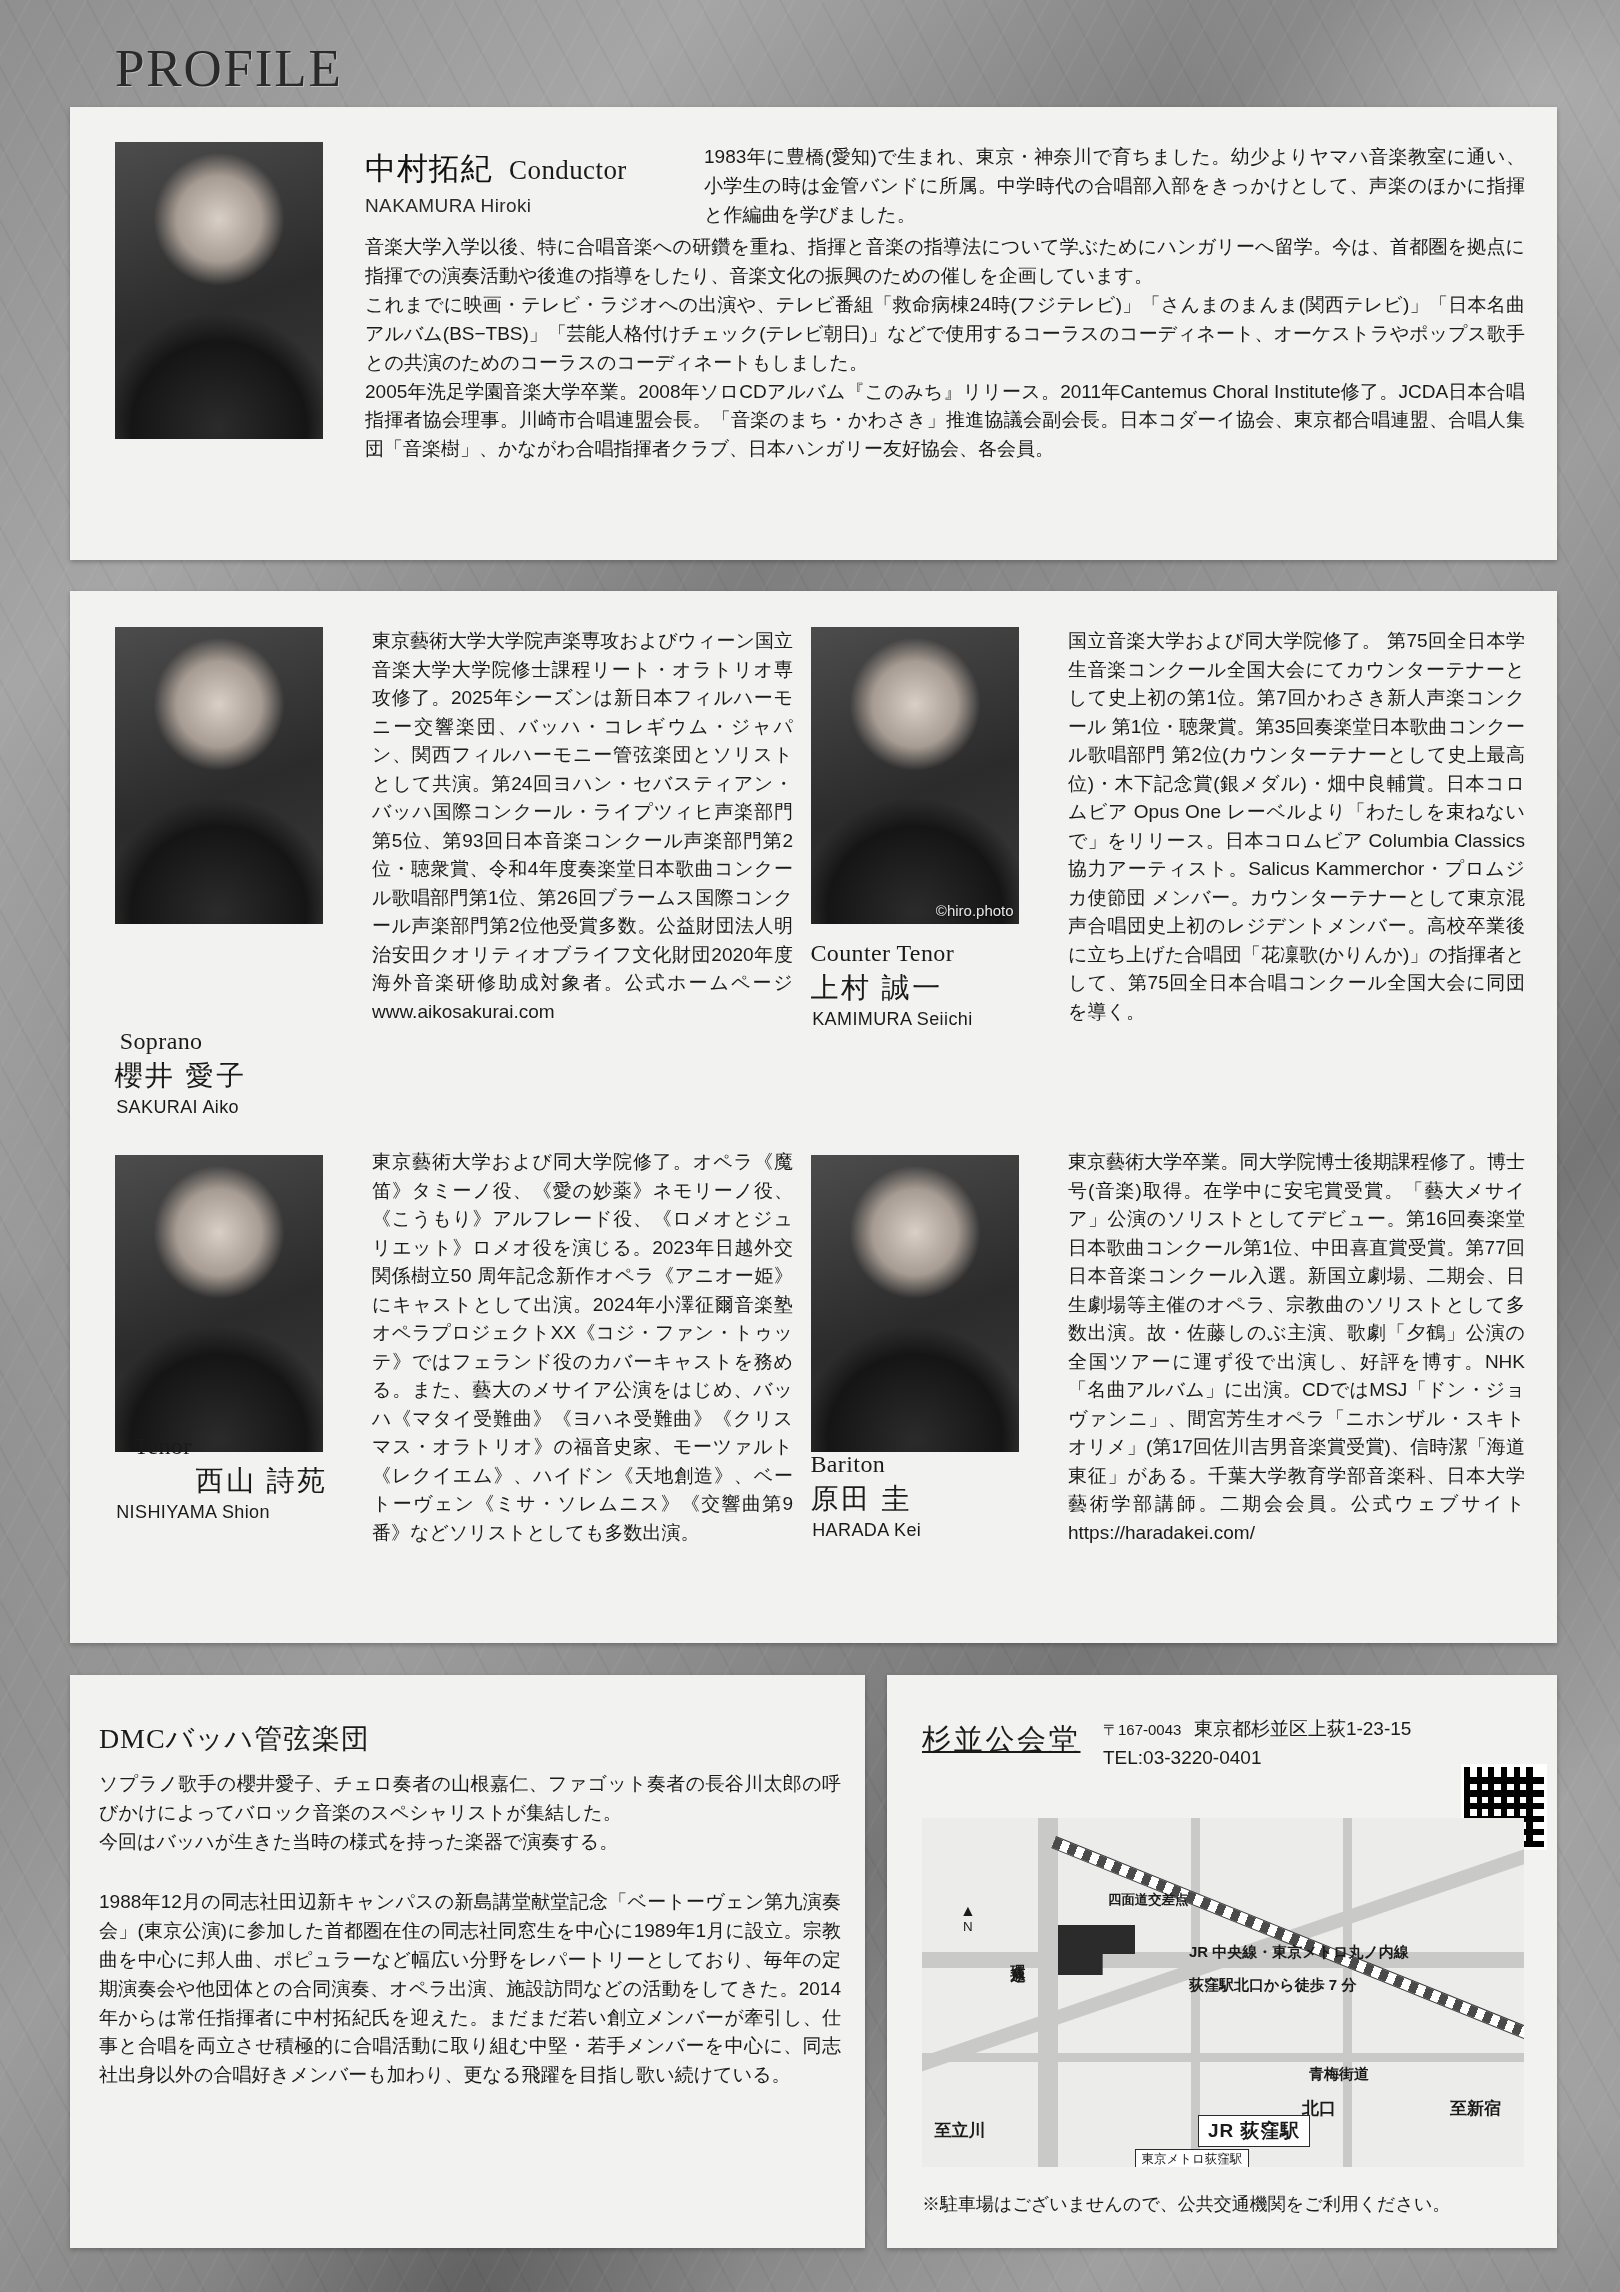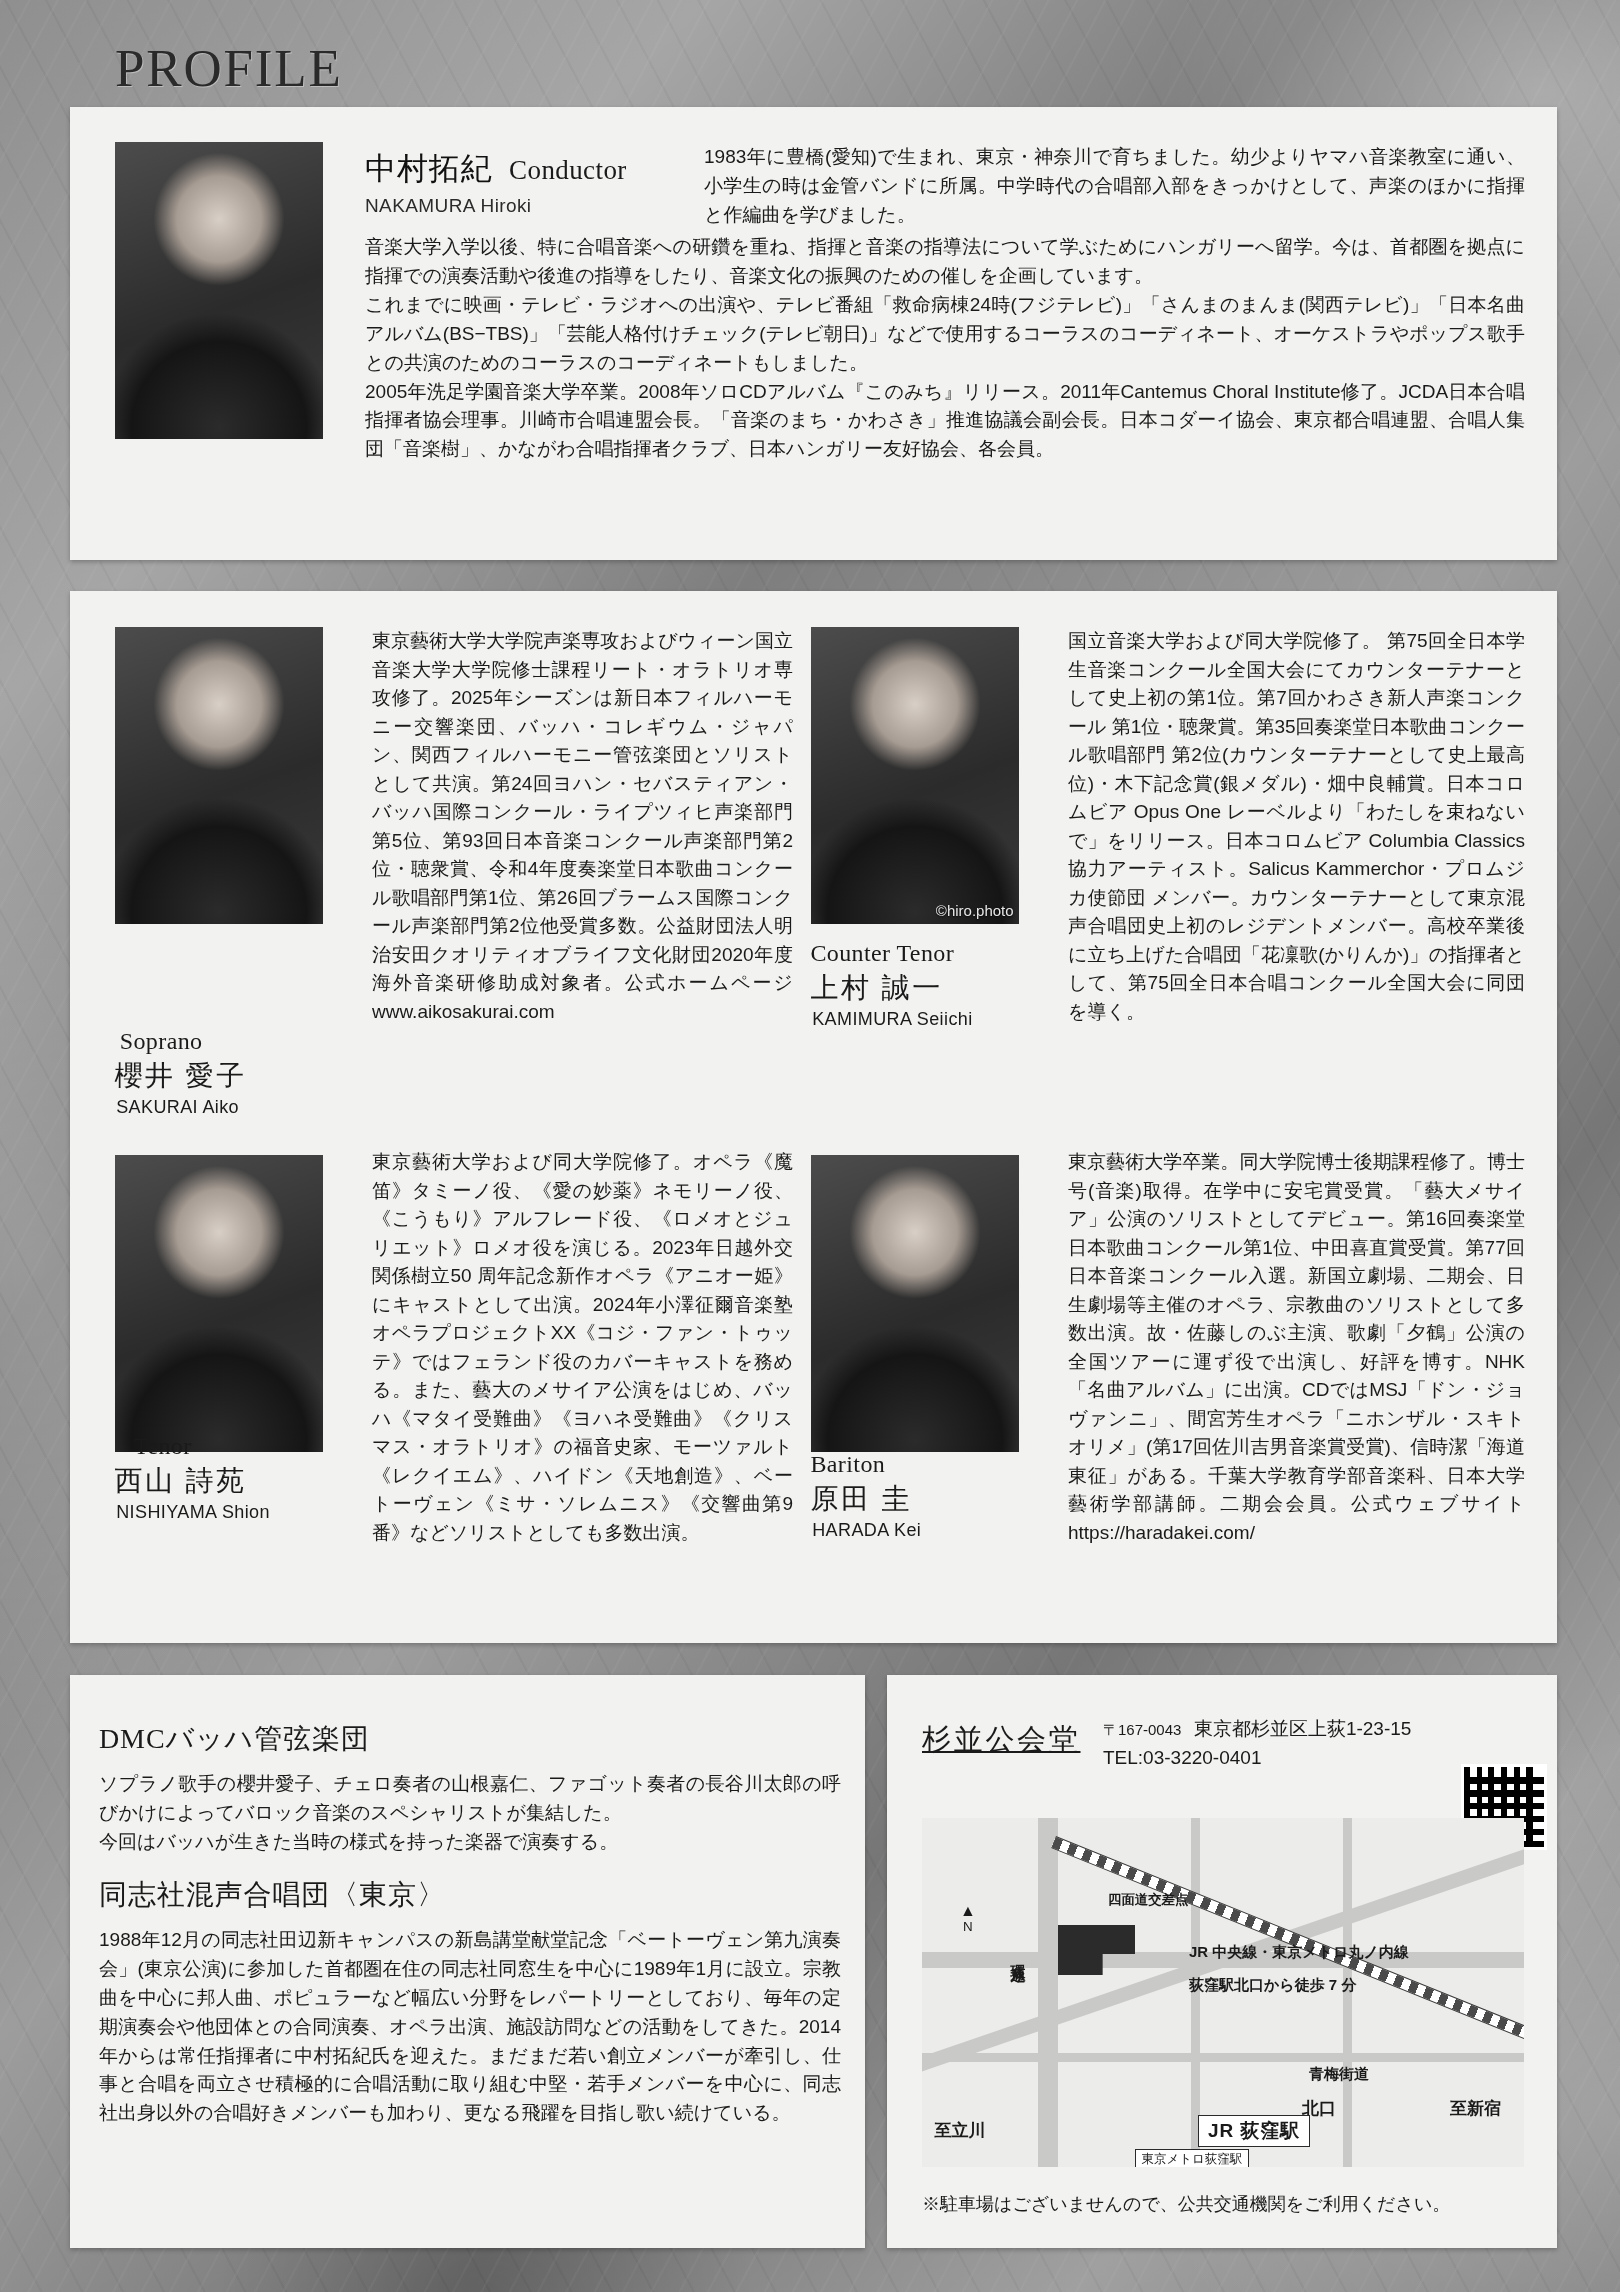--- a/index.html
+++ b/index.html
@@ -242,21 +242,21 @@
     <div class="s-nameja" style="padding-left:5.4px;">上村 誠一</div>
     <div class="s-nameen" style="padding-left:7.2px;">KAMIMURA Seiichi</div>
   </div>
   <div class="s-text" id="ct-text">国立音楽大学および同大学院修了。 第75回全日本学生音楽コンクール全国大会にてカウンターテナーとして史上初の第1位。第7回かわさき新人声楽コンクール 第1位・聴衆賞。第35回奏楽堂日本歌曲コンクール歌唱部門 第2位(カウンターテナーとして史上最高位)・木下記念賞(銀メダル)・畑中良輔賞。日本コロムビア Opus One レーベルより「わたしを束ねないで」をリリース。日本コロムビア Columbia Classics 協力アーティスト。Salicus Kammerchor・プロムジカ使節団 メンバー。カウンターテナーとして東京混声合唱団史上初のレジデントメンバー。高校卒業後に立ち上げた合唱団「花凜歌(かりんか)」の指揮者として、第75回全日本合唱コンクール全国大会に同団を導く。</div>
 
   <div class="photo s-photo" id="ten-photo">
     <div class="ph-in"></div>
   </div>
   <div class="s-cap lalign" id="ten-cap">
     <div class="s-role" style="padding-left:25px;">Tenor</div>
-    <div class="s-nameja" style="padding-left:5.4px;">西山 詩苑</div>
+    <div class="s-nameja" style="padding-left:5.4px;text-align:right;">西山 詩苑</div>
     <div class="s-nameen" style="padding-left:7.2px;">NISHIYAMA Shion</div>
   </div>
   <div class="s-text" id="ten-text">東京藝術大学および同大学院修了。オペラ《魔笛》タミーノ役、《愛の妙薬》ネモリーノ役、《こうもり》アルフレード役、《ロメオとジュリエット》ロメオ役を演じる。2023年日越外交関係樹立50 周年記念新作オペラ《アニオー姫》にキャストとして出演。2024年小澤征爾音楽塾オペラプロジェクトXX《コジ・ファン・トゥッテ》ではフェランド役のカバーキャストを務める。また、藝大のメサイア公演をはじめ、バッハ《マタイ受難曲》《ヨハネ受難曲》《クリスマス・オラトリオ》の福音史家、モーツァルト《レクイエム》、ハイドン《天地創造》、ベートーヴェン《ミサ・ソレムニス》《交響曲第9番》などソリストとしても多数出演。</div>
 
   <div class="photo s-photo" id="bar-photo">
     <div class="ph-in"></div>
   </div>
   <div class="s-cap lalign" id="bar-cap">
     <div class="s-role" style="padding-left:5.4px;">Bariton</div>
     <div class="s-nameja" style="padding-left:5.4px;">原田 圭</div>
@@ -266,21 +266,20 @@
 
   <div class="panel" id="panel-groups"></div>
 
   <div class="grp" id="grp1">
     <div class="g-head">DMCバッハ管弦楽団</div>
     <div class="g-body" style="white-space:pre-line;">ソプラノ歌手の櫻井愛子、チェロ奏者の山根嘉仁、ファゴット奏者の長谷川太郎の呼びかけによってバロック音楽のスペシャリストが集結した。
 今回はバッハが生きた当時の様式を持った楽器で演奏する。</div>
   </div>
 
   <div class="grp" id="grp2">
-    <div class="g-head">同志社混声合唱団〈東京〉</div>
     <div class="g-body">1988年12月の同志社田辺新キャンパスの新島講堂献堂記念「ベートーヴェン第九演奏会」(東京公演)に参加した首都圏在住の同志社同窓生を中心に1989年1月に設立。宗教曲を中心に邦人曲、ポピュラーなど幅広い分野をレパートリーとしており、毎年の定期演奏会や他団体との合同演奏、オペラ出演、施設訪問などの活動をしてきた。2014年からは常任指揮者に中村拓紀氏を迎えた。まだまだ若い創立メンバーが牽引し、仕事と合唱を両立させ積極的に合唱活動に取り組む中堅・若手メンバーを中心に、同志社出身以外の合唱好きメンバーも加わり、更なる飛躍を目指し歌い続けている。</div>
   </div>
 
   <div class="panel" id="panel-venue"></div>
 
   <div id="venue-name">杉並公会堂</div>
   <div id="venue-addr">
     <div>
       <span class="zip">〒167-0043</span>
       <span style="margin-left:7.2px;">東京都杉並区上荻1-23-15</span>

